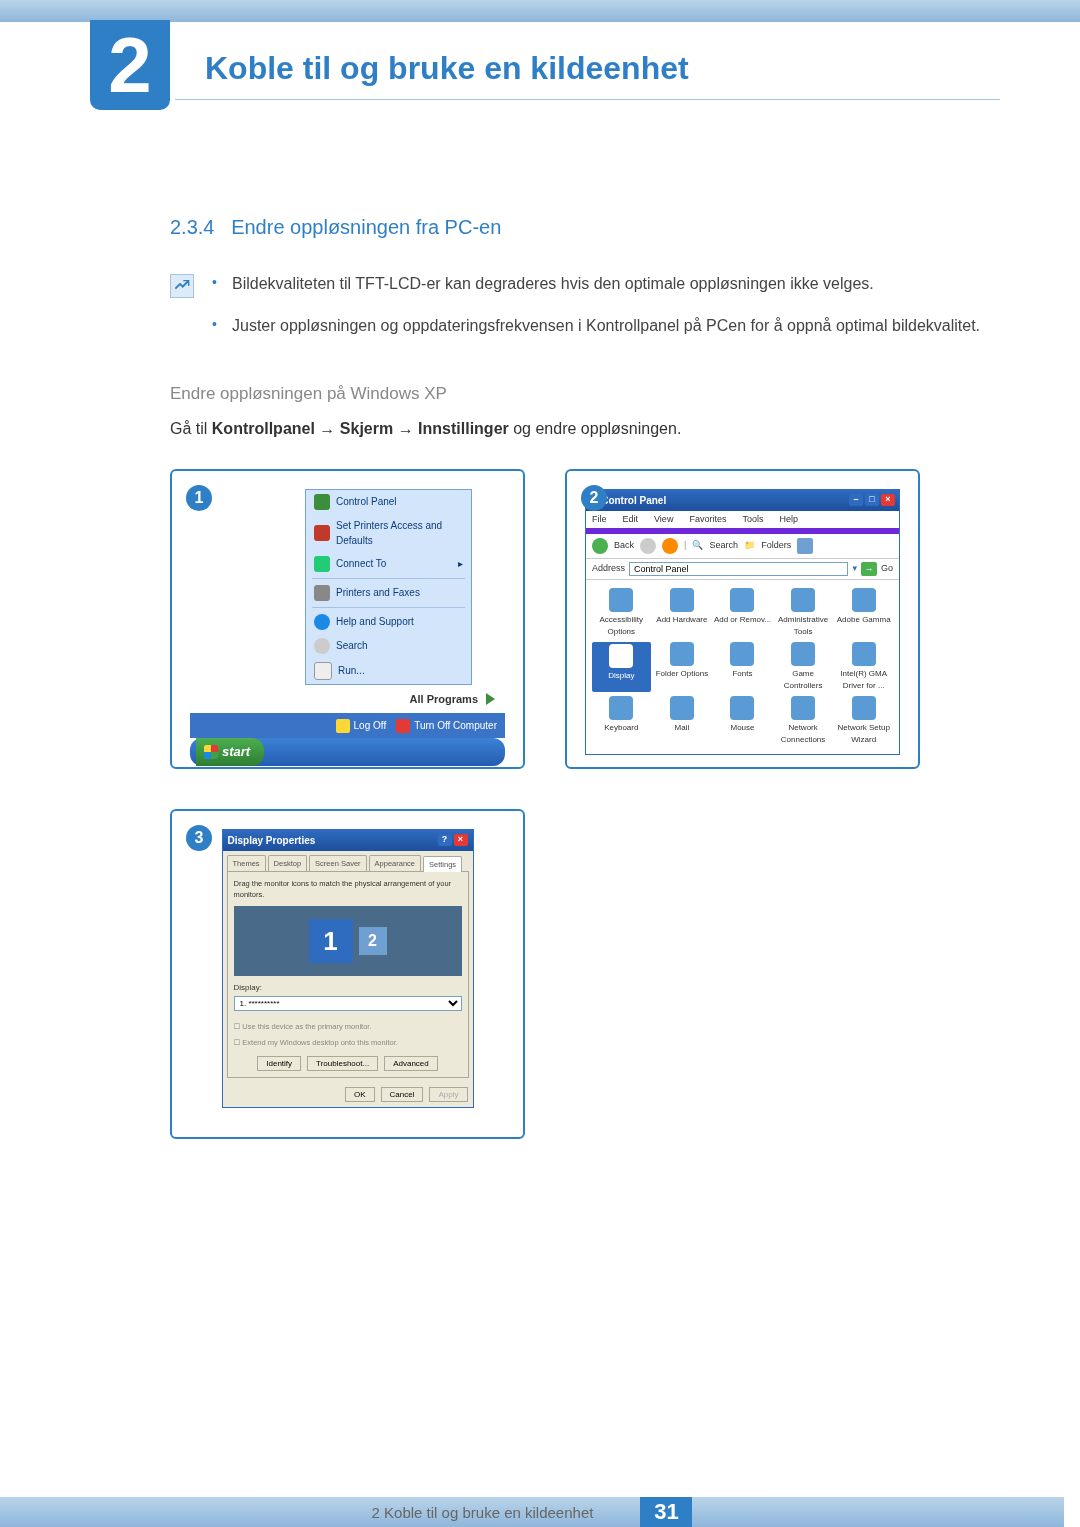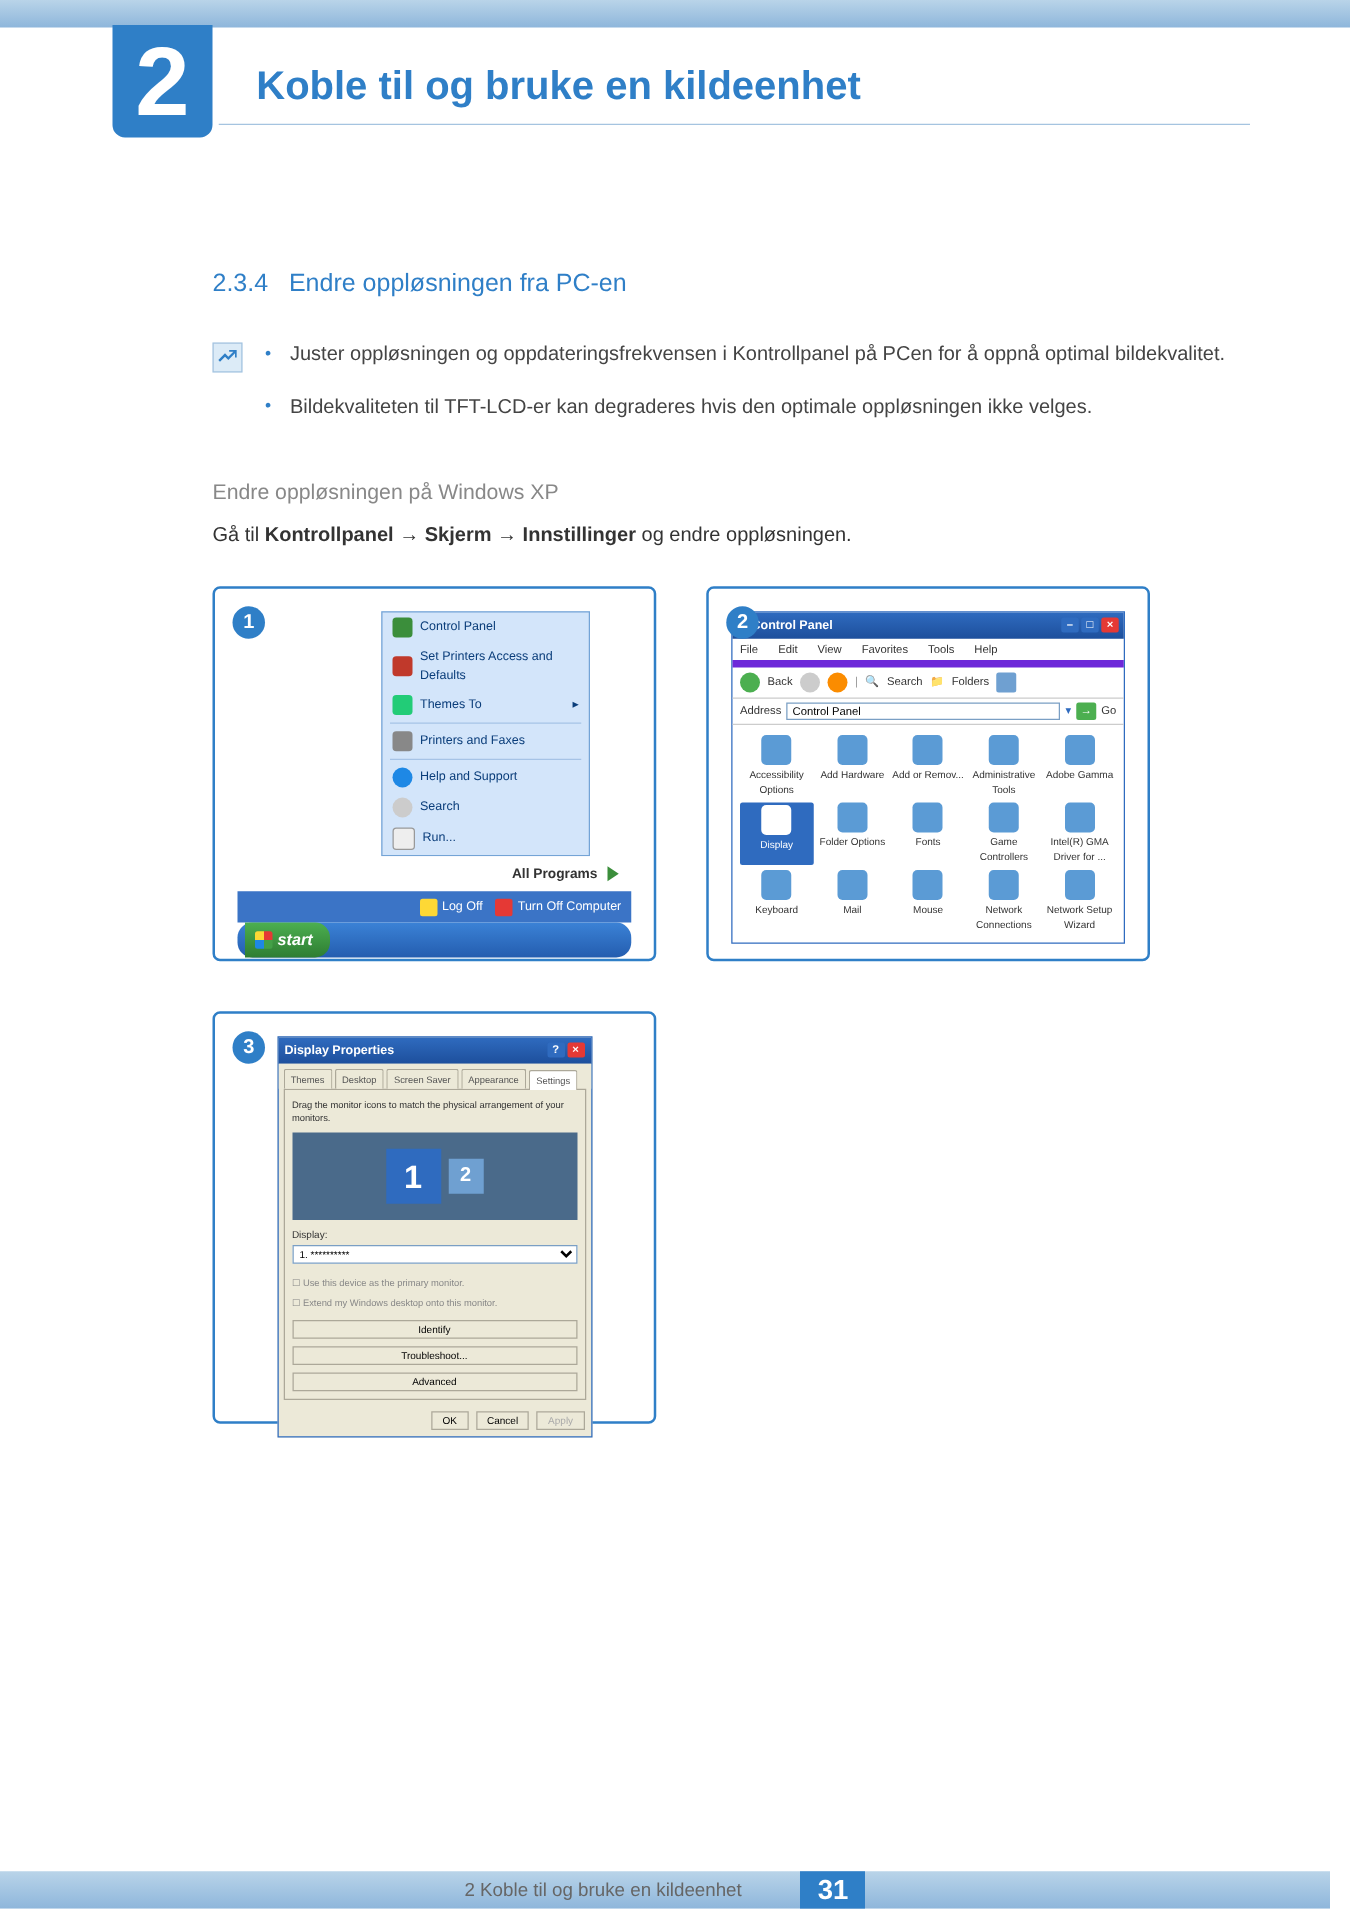--- a/index.html
+++ b/index.html
@@ -280,21 +280,21 @@
   .mon2 { width:28px; height:28px; font-size:16px; background:#6fa0d1;}
   .dp-label { font-size:8px; color:#333; margin-bottom:2px;}
   .dp-select { width:100%; border:1px solid #7a9fc4; font-size:8px; padding:1px; background:#fff; margin-bottom:6px;}
   .dp-row { display:flex; gap:10px; }
   .dp-col { flex:1; }
   .dp-col .group-label { color:#2f6bbf; font-size:8px; }
   .slider-track { height:3px; background:#aca899; margin:8px 0 2px; position:relative;}
   .slider-thumb { position:absolute; top:-4px; left:40%; width:7px; height:11px; background:#ece9d8; border:1px solid #555;}
   .color-bar { height:10px; background: linear-gradient(to right, #e53935,#fdd835,#43a047,#1e88e5,#8e24aa); border:1px solid #555; margin-top:2px;}
   .dp-chk { font-size:7.5px; color:#888; margin:4px 0 0 0;}
-  .dp-btnrow { display:flex; justify-content:center; gap:6px; margin-top:8px;flex-direction:column;}
+  .dp-btnrow { display:flex; justify-content:center; gap:6px; margin-top:8px;}
   .dp-btn { border:1px solid #aca899; background:#ece9d8; font-size:8px; padding:2px 8px;}
   .dp-footer { display:flex; justify-content:flex-end; gap:6px; padding:5px; }
 
   
   .footer {
     position: absolute;
     left: 0; right: 16px; bottom: 0;
     height: 30px;
     background: linear-gradient(to bottom, #b9d4e9, #8eb6db);
     display: flex;
@@ -338,22 +338,22 @@
       <span>Endre oppløsningen fra PC-en</span>
     </div>
 
     <div class="note-block">
       <div class="note-icon">
         <svg width="16" height="16" viewBox="0 0 24 24">
             <path fill="#2f7fc7" d="M3 17l6-6 4 4 8-8v5h2V3h-9v2h5l-6 6-4-4-8 8z"></path>
           </svg>
       </div>
       <ul class="note-list">
+        <li>Bildekvaliteten til TFT-LCD-er kan degraderes hvis den optimale oppløsningen ikke velges.</li>
         <li>Juster oppløsningen og oppdateringsfrekvensen i Kontrollpanel på PCen for å oppnå optimal bildekvalitet.</li>
-        <li>Bildekvaliteten til TFT-LCD-er kan degraderes hvis den optimale oppløsningen ikke velges.</li>
       </ul>
     </div>
 
     <div class="sub-heading">Endre oppløsningen på Windows XP</div>
 
     <div class="body-para">
       <span>Gå til </span>
       <b>Kontrollpanel</b>
       <span class="arrow"> → </span>
       <b>Skjerm</b>
@@ -371,21 +371,21 @@
             <div class="start-item">
                 <span class="ic" style="background:#3b8e3b"></span>
                 <span>Control Panel</span>
               </div>
             <div class="start-item">
                 <span class="ic" style="background:#c0392b"></span>
                 <span>Set Printers Access and Defaults</span>
               </div>
             <div class="start-item">
                 <span class="ic" style="background:#2c7"></span>
-                <span>Themes To</span>
+                <span>Connect To</span>
                 <span style="margin-left:auto">▸</span>
               </div>
             <div class="start-sep"></div>
             <div class="start-item">
                 <span class="ic" style="background:#888"></span>
                 <span>Printers and Faxes</span>
               </div>
             <div class="start-sep"></div>
             <div class="start-item">
                 <span class="ic" style="background:#1e88e5;border-radius:50%"></span>

